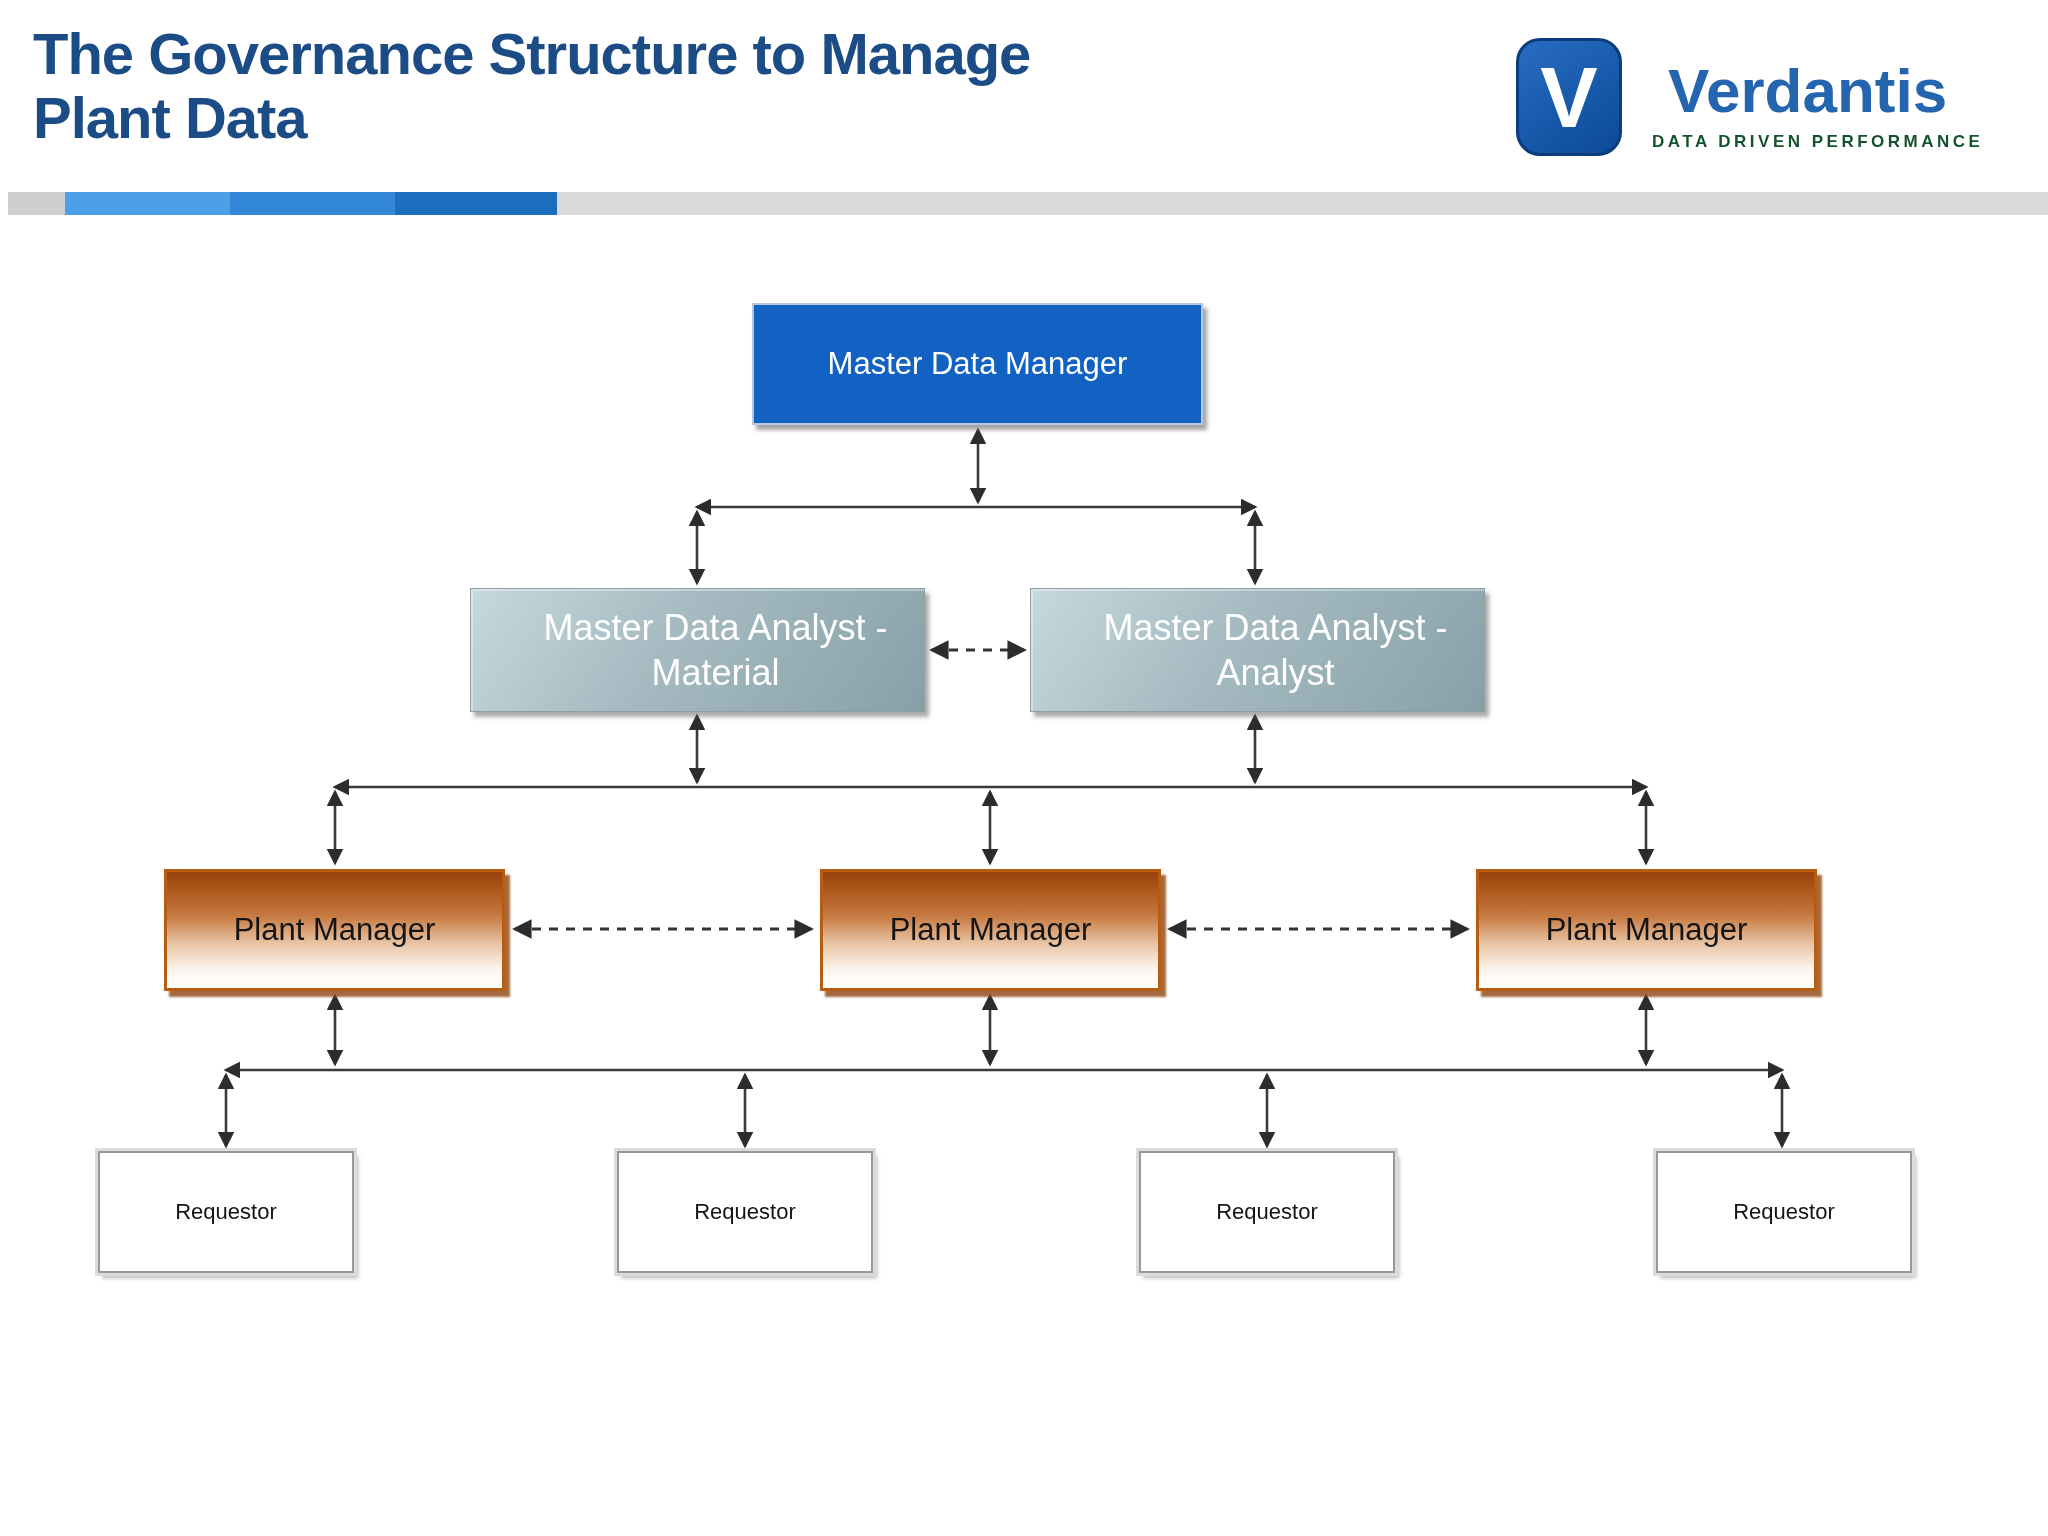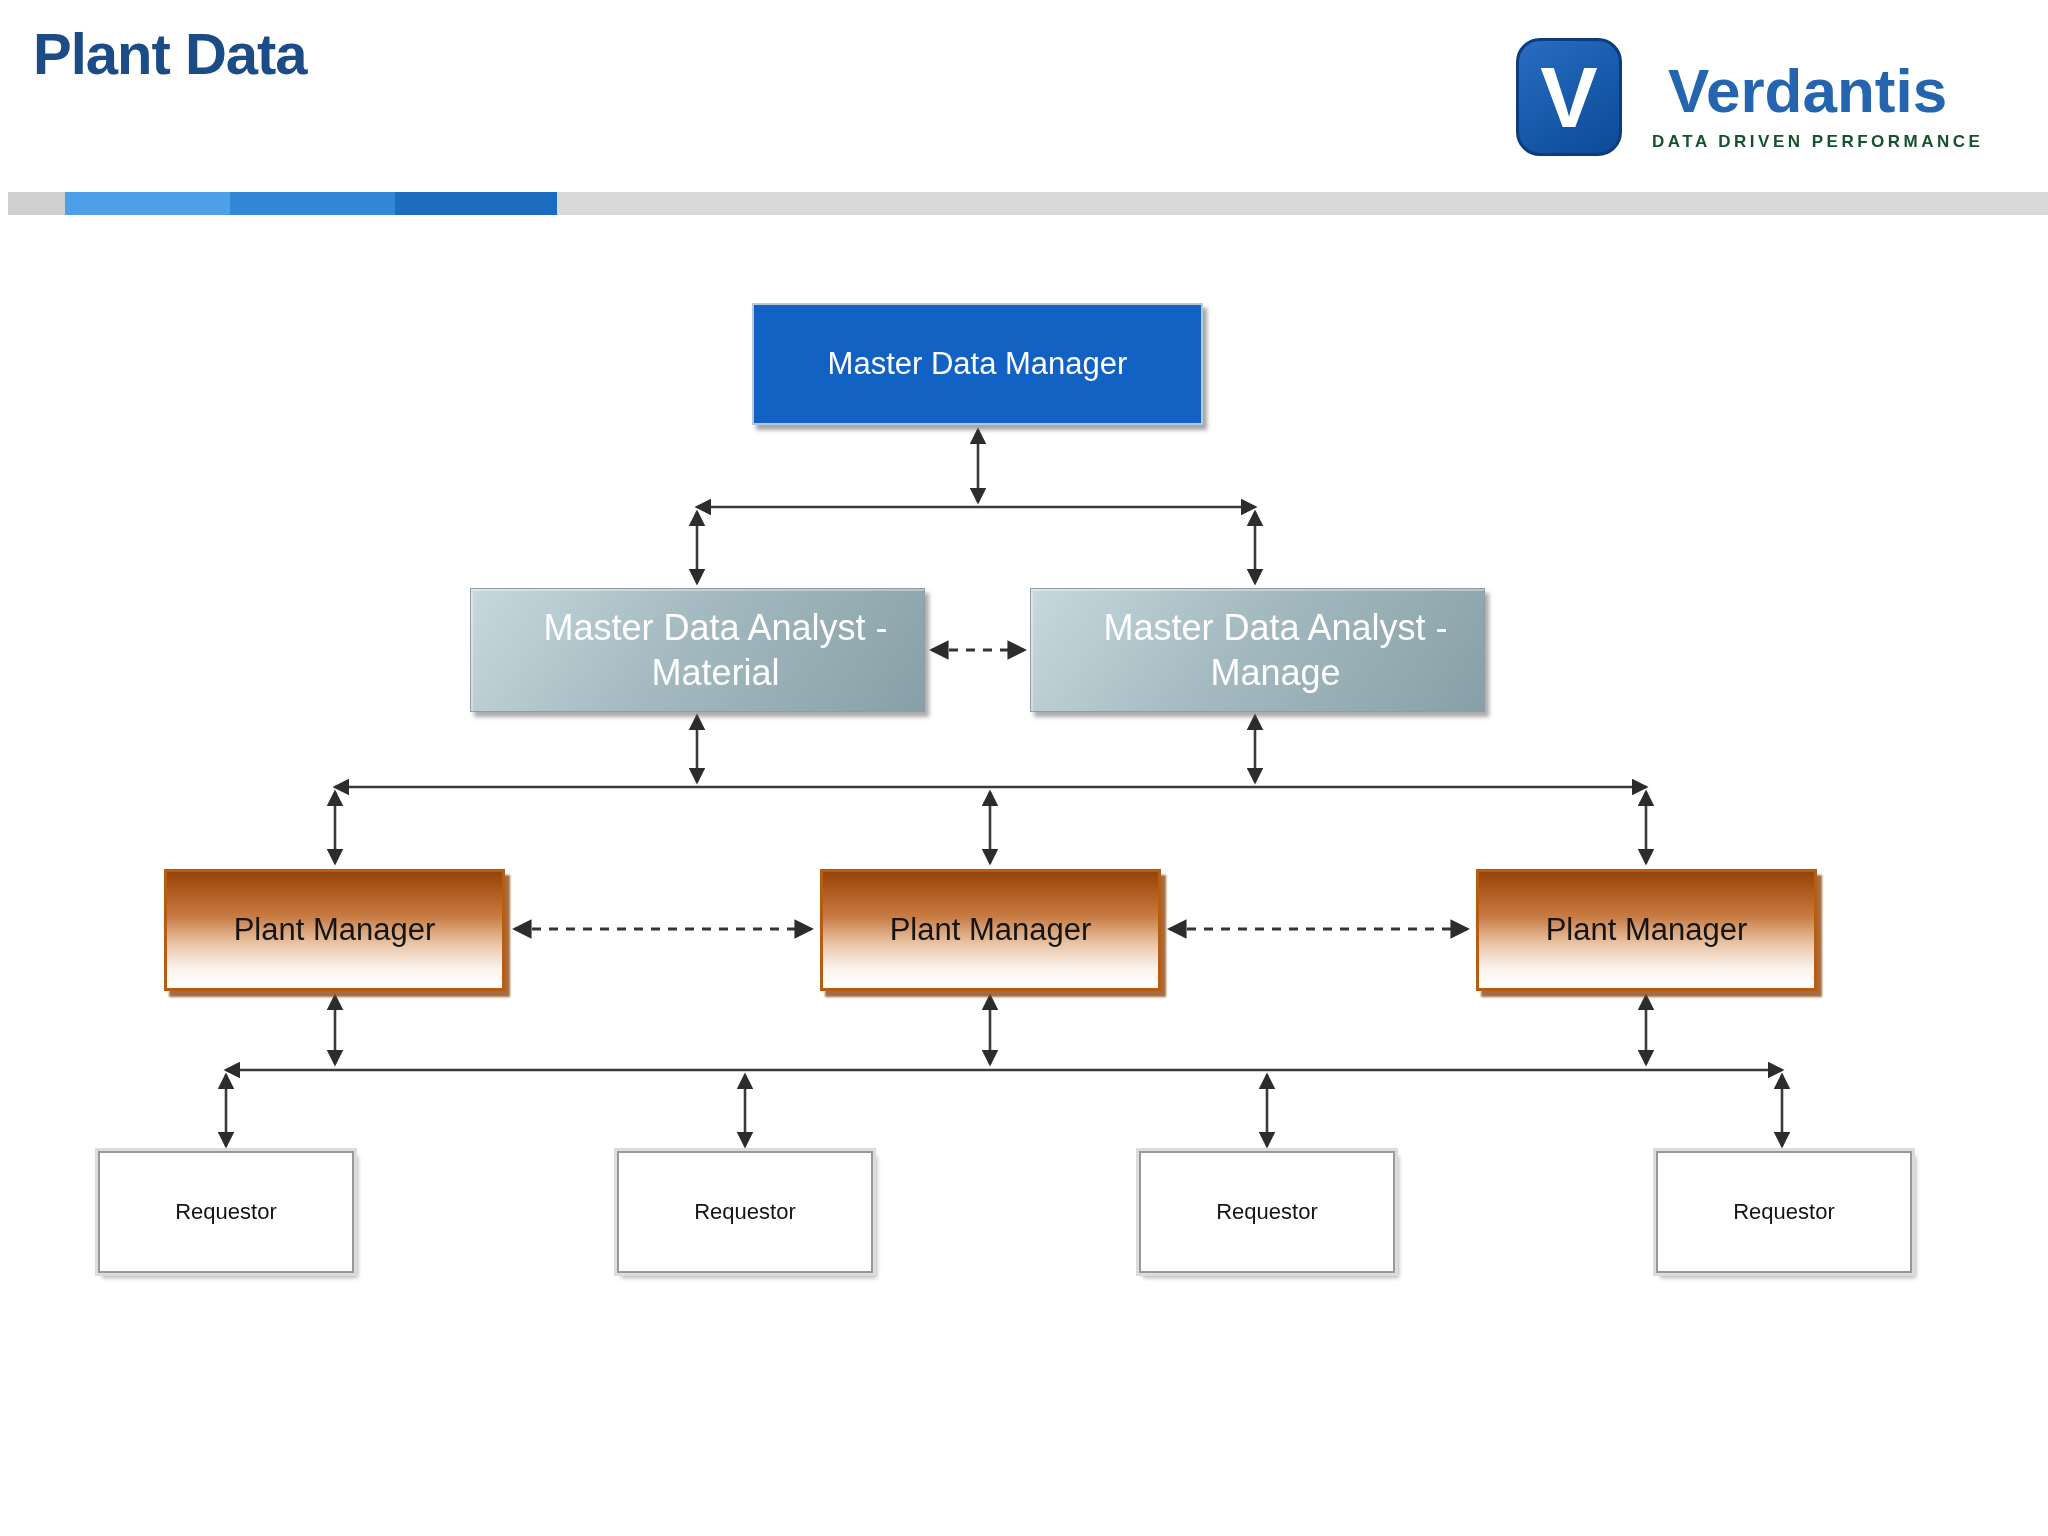--- a/index.html
+++ b/index.html
@@ -46,20 +46,21 @@
               color:#141414;font-size:22px;}
 
   .wires{position:absolute;left:0;top:0;pointer-events:none;}
 </style>
 </head>
 <body>
 
 <div class="slide">
 
   <div class="title">
+    <div>The Governance Structure to Manage</div>
     <div>Plant Data</div>
   </div>
 
   <div class="logo">
     <div class="logo-mark">
       <span>V</span>
     </div>
     <div class="logo-text">
       <div class="logo-name">Verdantis</div>
       <div class="logo-tag">DATA DRIVEN PERFORMANCE</div>
@@ -115,21 +116,21 @@
     <span>Master Data Manager</span>
   </div>
 
   <div class="node node-slate" style="left:470px;top:588px;width:455px;height:124px;">
     <div>Master Data Analyst -</div>
     <div>Material</div>
   </div>
 
   <div class="node node-slate" style="left:1030px;top:588px;width:455px;height:124px;">
     <div>Master Data Analyst -</div>
-    <div>Manage</div>
+    <div>Analyst</div>
   </div>
 
   <div class="node node-orange" style="left:164px;top:869px;width:341px;height:122px;">
     <span>Plant Manager</span>
   </div>
   <div class="node node-orange" style="left:820px;top:869px;width:341px;height:122px;">
     <span>Plant Manager</span>
   </div>
   <div class="node node-orange" style="left:1476px;top:869px;width:341px;height:122px;">
     <span>Plant Manager</span>

